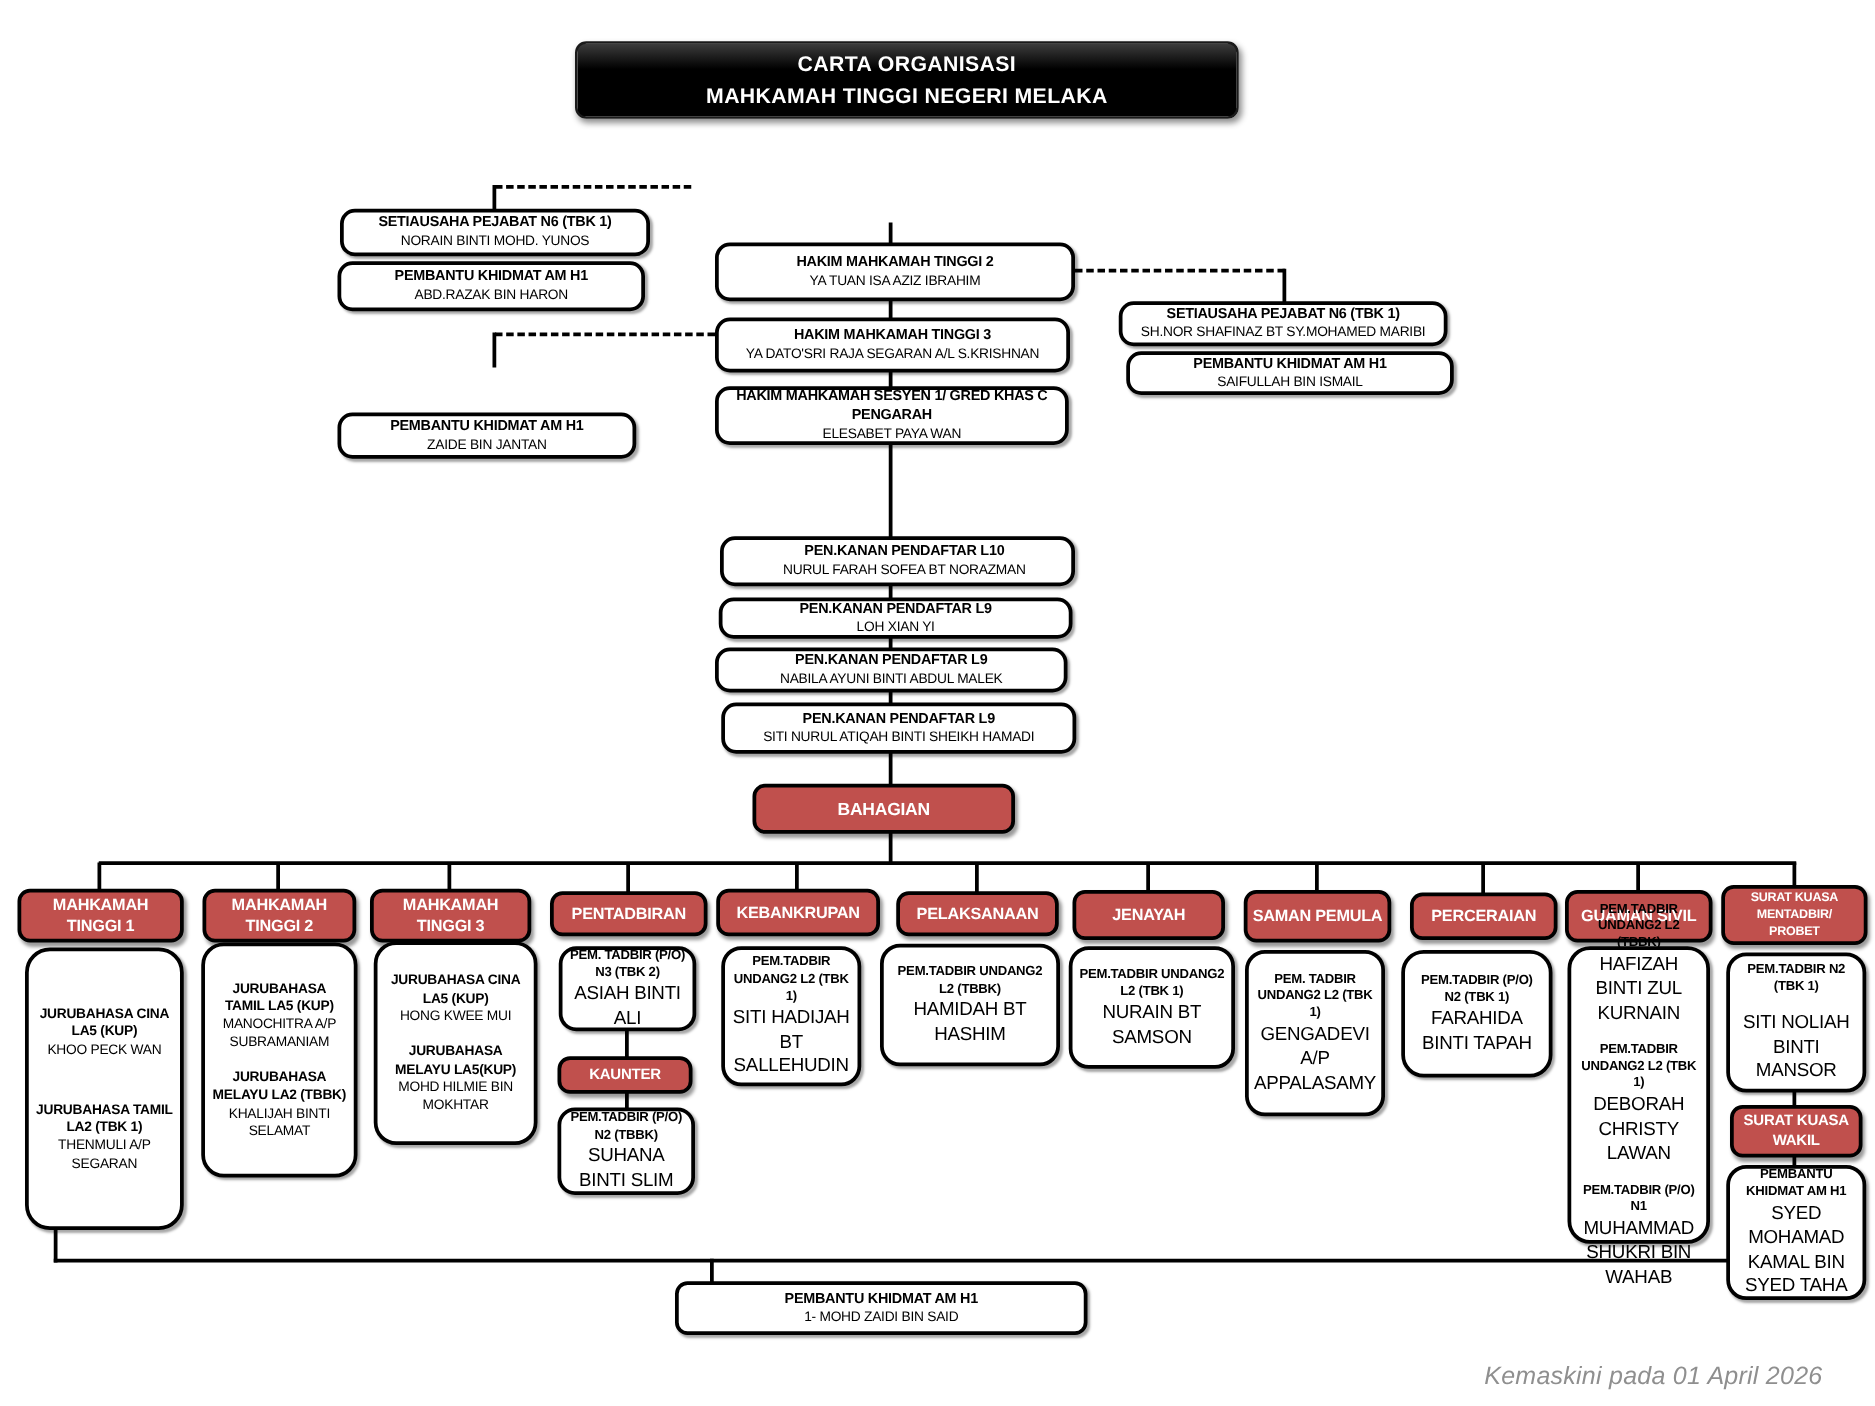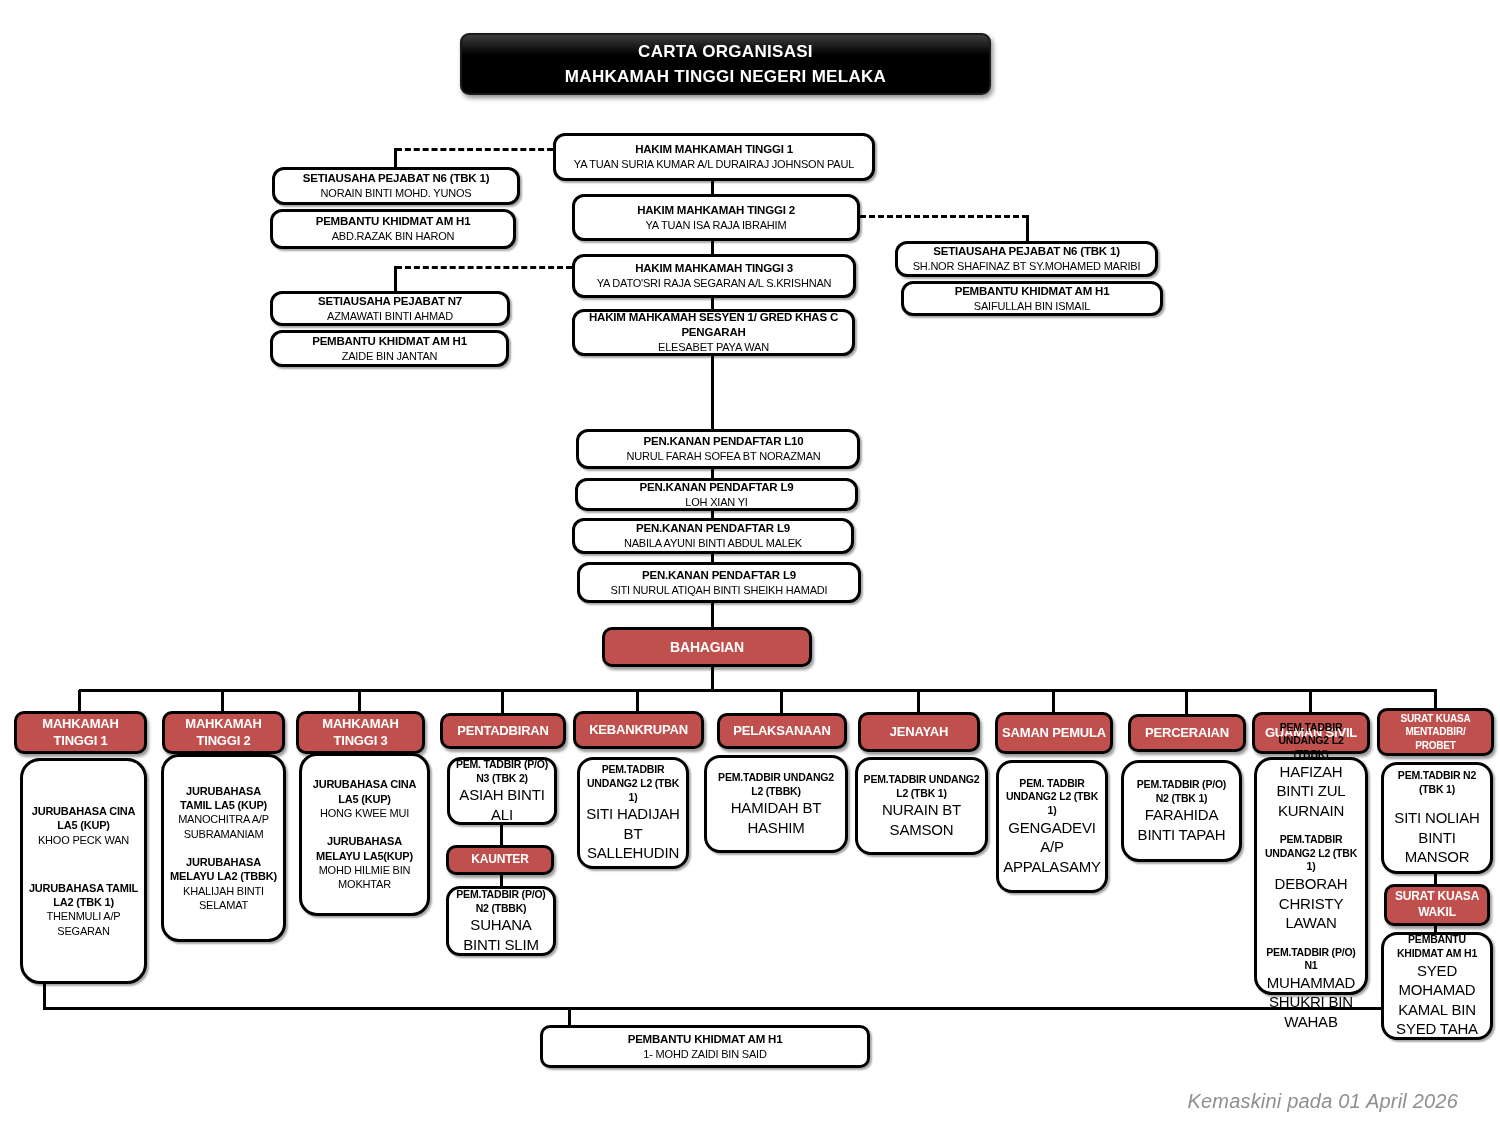--- a/index.html
+++ b/index.html
@@ -83,27 +83,23 @@
   <div class="ln" style="left:500px;top:823px;width:3px;height:25px;"></div>
   <div class="ln" style="left:500px;top:873px;width:3px;height:16px;"></div>
 
   <div class="ln" style="left:1434px;top:871px;width:3px;height:16px;"></div>
   <div class="ln" style="left:1434px;top:923px;width:3px;height:12px;"></div>
 
   <div class="ln" style="left:43px;top:984px;width:3px;height:26px;"></div>
   <div class="ln" style="left:43px;top:1007px;width:1340px;height:3px;"></div>
   <div class="ln" style="left:568px;top:1007px;width:3px;height:20px;"></div>
 
-  <div class="box" style="left:553px;top:133px;width:322px;height:48px;">
-    <div class="t">HAKIM MAHKAMAH TINGGI 1</div>
-    <div class="n">YA TUAN SURIA KUMAR A/L DURAIRAJ JOHNSON PAUL</div>
-  </div>
   <div class="box" style="left:572px;top:194px;width:288px;height:47px;">
     <div class="t">HAKIM MAHKAMAH TINGGI 2</div>
-    <div class="n">YA TUAN ISA RAJA IBRAHIM</div>
+    <div class="n">YA TUAN ISA AZIZ IBRAHIM</div>
   </div>
   <div class="box" style="left:572px;top:254px;width:284px;height:44px;">
     <div class="t">HAKIM MAHKAMAH TINGGI 3</div>
     <div class="n">YA DATO'SRI RAJA SEGARAN A/L S.KRISHNAN</div>
   </div>
   <div class="box" style="left:572px;top:309px;width:283px;height:47px;">
     <div class="t">HAKIM MAHKAMAH SESYEN 1/ GRED KHAS C PENGARAH</div>
     <div class="n">ELESABET PAYA WAN</div>
   </div>
   <div class="box" style="left:576px;top:429px;width:284px;height:40px;padding-left:16px;">
@@ -123,24 +119,20 @@
     <div class="n">SITI NURUL ATIQAH BINTI SHEIKH HAMADI</div>
   </div>
 
   <div class="box" style="left:272px;top:167px;width:248px;height:38px;">
     <div class="t">SETIAUSAHA PEJABAT N6 (TBK 1)</div>
     <div class="n">NORAIN BINTI MOHD. YUNOS</div>
   </div>
   <div class="box" style="left:270px;top:209px;width:246px;height:40px;">
     <div class="t">PEMBANTU KHIDMAT AM H1</div>
     <div class="n">ABD.RAZAK BIN HARON</div>
-  </div>
-  <div class="box" style="left:270px;top:291px;width:240px;height:35px;">
-    <div class="t">SETIAUSAHA PEJABAT N7</div>
-    <div class="n">AZMAWATI BINTI AHMAD</div>
   </div>
   <div class="box" style="left:270px;top:330px;width:239px;height:37px;">
     <div class="t">PEMBANTU KHIDMAT AM H1</div>
     <div class="n">ZAIDE BIN JANTAN</div>
   </div>
 
   <div class="box" style="left:895px;top:241px;width:263px;height:36px;">
     <div class="t">SETIAUSAHA PEJABAT N6 (TBK 1)</div>
     <div class="n">SH.NOR SHAFINAZ BT SY.MOHAMED MARIBI</div>
   </div>

